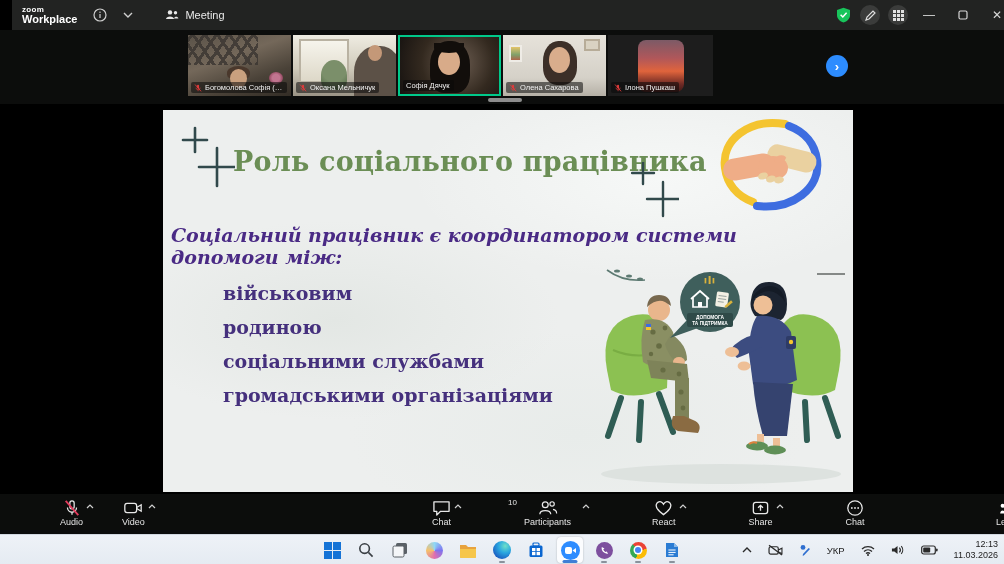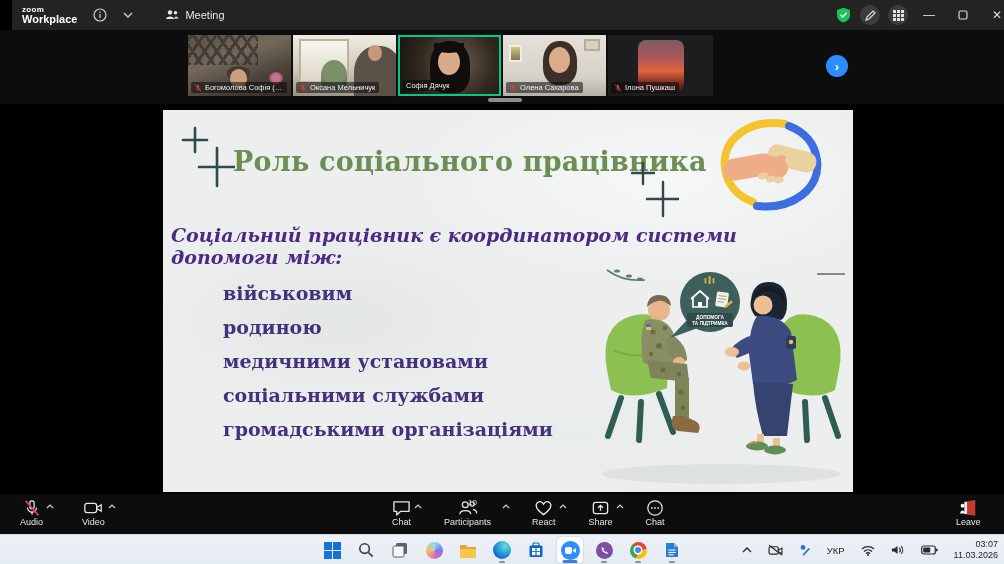--- a/index.html
+++ b/index.html
@@ -77,21 +77,21 @@
   .slide-subtitle { position:absolute; left:8px; top:114px; width:660px; font-family:"DejaVu Serif", serif;
                     font-style:italic; font-weight:700; font-size:19px; color:#4a2a85; }
   .bullets { position:absolute; left:60px; top:172px; list-style:none; }
   .bullets li { font-family:"DejaVu Serif", serif; font-weight:700; font-size:19px; color:#45307d; height:34px; }
   .handshake { position:absolute; left:548px; top:6px; }
   .illustration { position:absolute; left:430px; top:148px; }
 
   
   .controlbar { position:absolute; left:0; top:494px; width:1004px; height:40px; background:#0c0d0c; }
   .ctl { position:absolute; display:flex; align-items:flex-start; gap:3px; }
-  .ctl .col { display:flex; flex-direction:column; align-items:center; gap:0; }
+  .ctl .col { display:flex; flex-direction:column; align-items:center; gap:0;margin-left:40px; }
   .ctl .lbl { color:#e4e4e4; font-size:9px; }
   .caret { margin-top:5px; color:#cfcfcf; }
   .center-group { position:absolute; left:392px; top:5px; display:flex; gap:22px; }
   .center-group .ctl { position:relative; }
   .pcount { position:absolute; left:24px; top:-1px; color:#e4e4e4; font-size:8px; }
   .leave-ctl { left:956px; top:5px; }
 
   
   .taskbar { position:absolute; left:0; top:534px; width:1004px; height:30px;
              background:linear-gradient(180deg,#eef2f7,#e5ebf2); border-top:1px solid #d2d9e1; }
@@ -289,21 +289,20 @@
       <ellipse cx="60" cy="63" rx="5" ry="3.4" transform="rotate(-14 60 63)" fill="#ead1a0"></ellipse>
       <ellipse cx="68" cy="64" rx="5" ry="3.4" transform="rotate(-10 68 64)" fill="#ead1a0"></ellipse>
       <ellipse cx="69" cy="43" rx="6" ry="3.6" transform="rotate(-16 69 43)" fill="#efad87"></ellipse>
     </svg>
 
     <div class="slide-subtitle">Соціальний працівник є координатором системи допомоги між:</div>
 
     <ul class="bullets">
       <li>військовим</li>
       <li>родиною</li>
-      <li>медичними установами</li>
       <li>соціальними службами</li>
       <li>громадськими організаціями</li>
     </ul>
 
     <svg class="illustration" width="260" height="232" viewBox="0 0 260 232">
       <ellipse cx="128" cy="216" rx="120" ry="10" fill="#dde2df"></ellipse>
       <path d="M14,12 q16,12 38,10" stroke="#5d7a72" stroke-width="1.6" fill="none"></path>
       <ellipse cx="24" cy="13" rx="3" ry="1.6" fill="#5d7a72"></ellipse>
         <ellipse cx="36" cy="18" rx="3" ry="1.6" fill="#5d7a72"></ellipse>
         <ellipse cx="47" cy="21" rx="3" ry="1.6" fill="#5d7a72"></ellipse>
@@ -606,19 +605,19 @@
       <svg width="14" height="12" viewBox="0 0 15 12">
         <path d="M1,4.5 h2.6 L7,1.6 V10.4 L3.6,7.5 H1 Z" fill="#2a2a2a"></path>
         <path d="M9,3.4 a4,4 0 0 1 0,5.2 M11,1.8 a6.4,6.4 0 0 1 0,8.4" fill="none" stroke="#2a2a2a" stroke-width="1.2"></path>
       </svg>
       <svg width="17" height="10" viewBox="0 0 17 10">
         <rect x="0.7" y="1" width="13.6" height="8" rx="2" fill="none" stroke="#2a2a2a" stroke-width="1.2"></rect>
         <rect x="2.2" y="2.5" width="7" height="5" rx="1" fill="#2a2a2a"></rect>
         <rect x="15" y="3.4" width="1.6" height="3.2" rx="0.8" fill="#2a2a2a"></rect>
       </svg>
       <div class="clock">
-        <div>03:07</div>
+        <div>12:13</div>
         <div>11.03.2026</div>
       </div>
     </div>
   </div>
 
 </div>
 
 </body></html>

